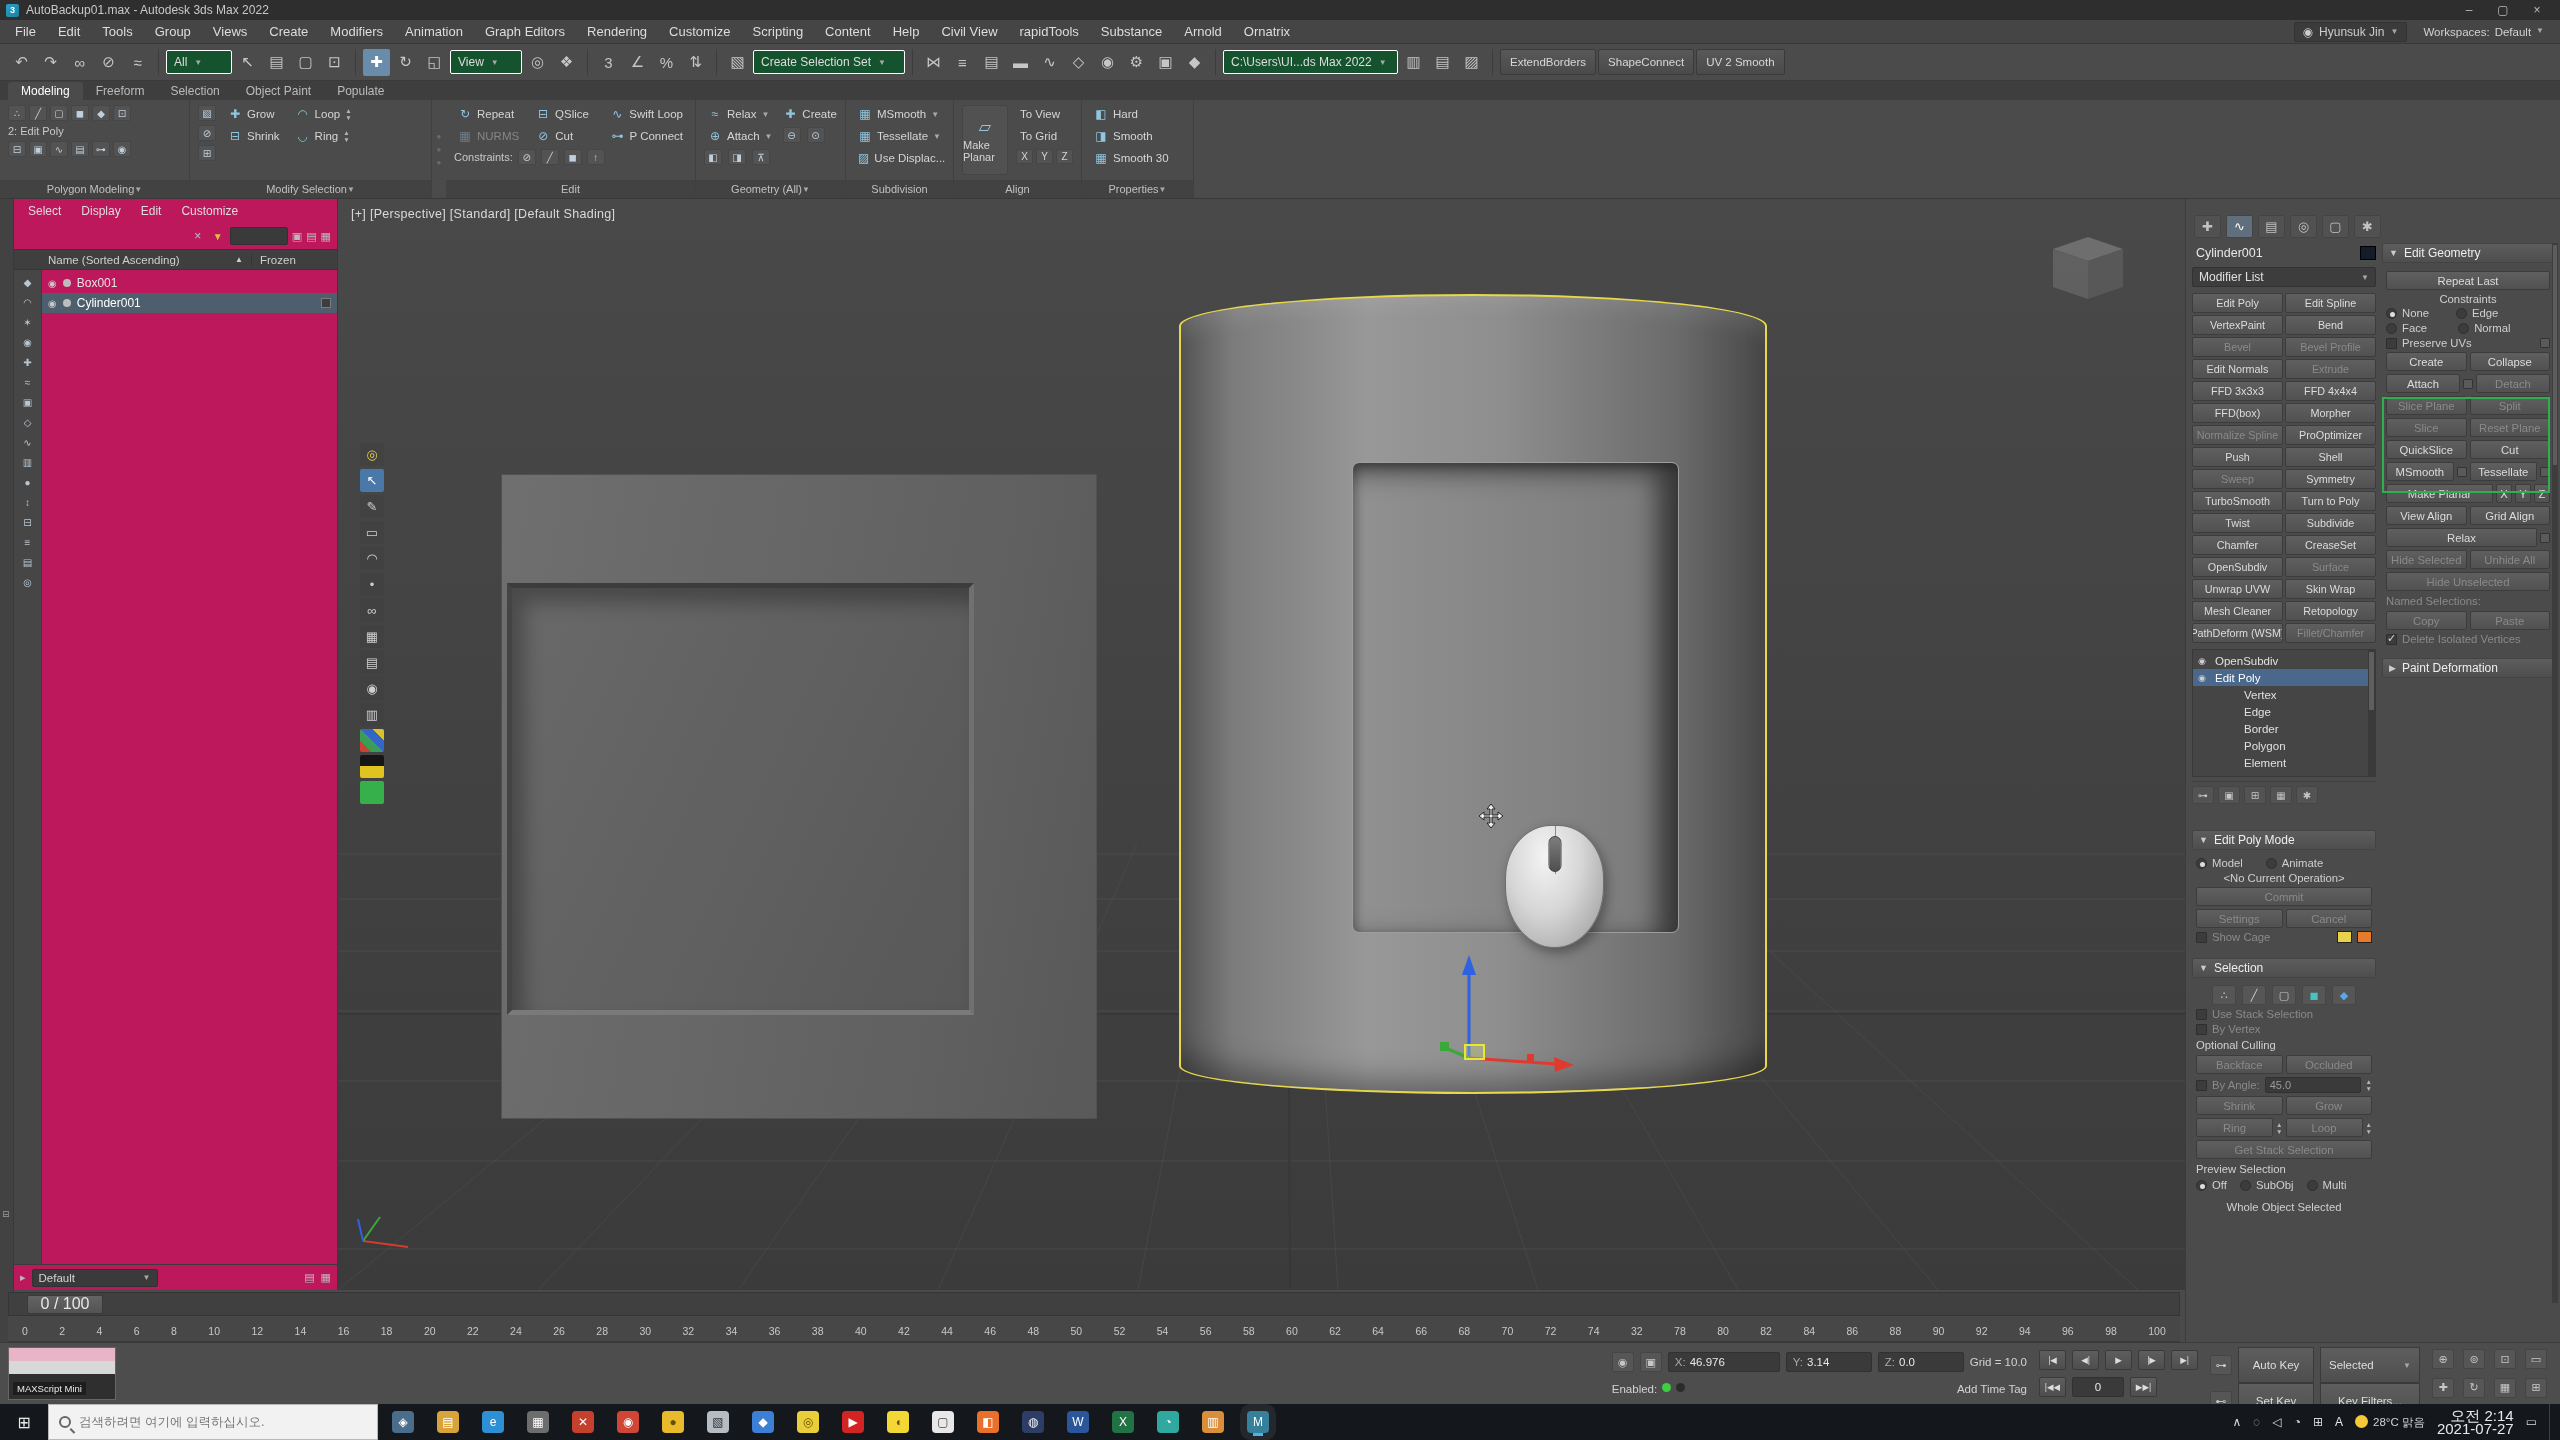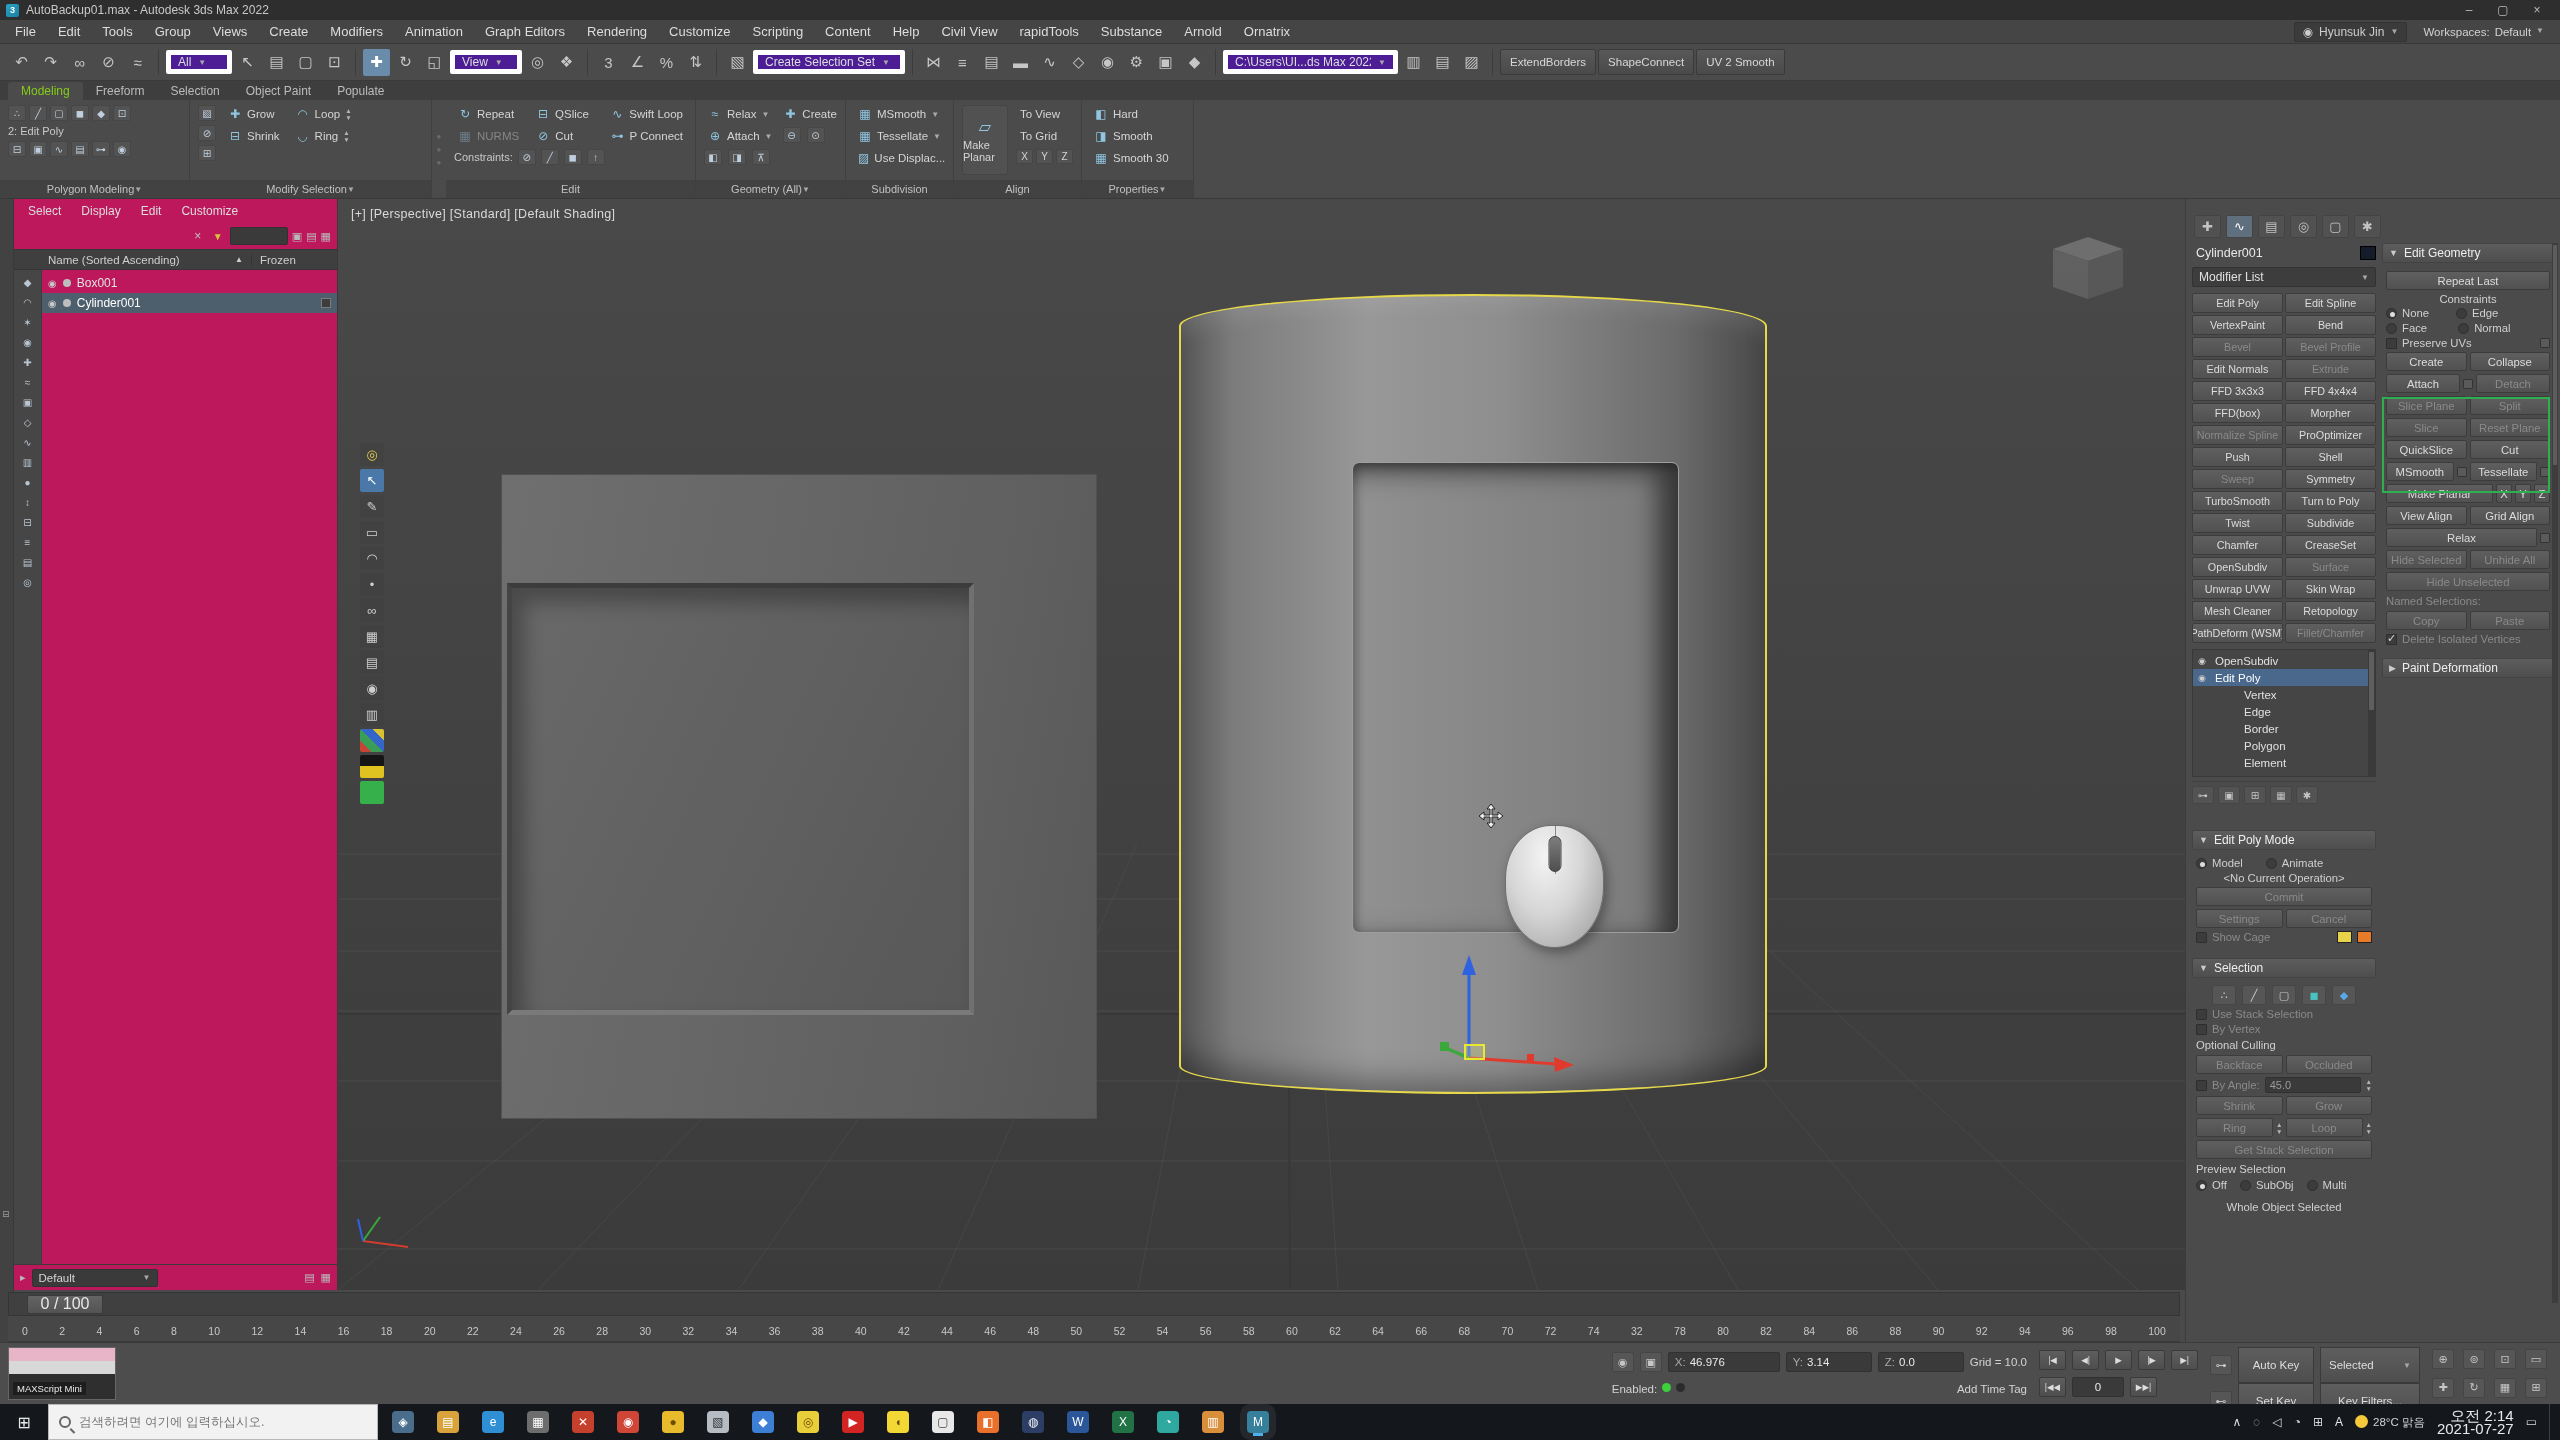--- a/index.html
+++ b/index.html
@@ -14,26 +14,26 @@
 #menubar{position:absolute;left:0;top:20px;width:2560px;height:24px;background:#454545;border-bottom:1px solid #393939;display:flex;align-items:center;font-size:13px;padding:0 4px}
 .menu-item{padding:0 11px;height:100%;display:flex;align-items:center;color:#ddd;white-space:nowrap}
 #menubar .mright{margin-left:auto;display:flex;align-items:center;gap:16px;padding-right:12px;font-size:12px;color:#ccc}
 .user-chip{display:flex;align-items:center;gap:6px;background:#3b3b3b;border:1px solid #333;border-radius:2px;padding:2px 8px}
 .car{font-size:8px;color:#a8a8a8}
 
 #toolbar{position:absolute;left:0;top:44px;width:2560px;height:37px;background:#4b4b4b;border-bottom:1px solid #3a3a3a;display:flex;align-items:center;gap:2px;padding:0 8px}
 .tb-ic{width:27px;height:27px;display:flex;align-items:center;justify-content:center;color:#c6c6c6;font-size:15px;border-radius:2px;flex:none}
 .tb-ic.active{background:#6a8cab;color:#fff}
 .tb-sep{width:1px;height:26px;background:#3c3c3c;margin:0 5px;flex:none}
-.tb-drop{height:24px;background:#4c1d95;border:5px solid #ffffff;border-radius:2px;display:flex;align-items:center;padding:0 7px;font-size:12px;color:#ddd;gap:7px;flex:none;white-space:nowrap}
+.tb-drop{height:24px;background:#14532d;border:1px solid #ffffff;border-radius:2px;display:flex;align-items:center;padding:0 7px;font-size:12px;color:#ddd;gap:7px;flex:none;white-space:nowrap}
 .tb-txtbtn{height:26px;background:linear-gradient(#585858,#4a4a4a);border:1px solid #3a3a3a;border-radius:2px;padding:0 9px;font-size:11.5px;color:#d8d8d8;display:flex;align-items:center;flex:none;white-space:nowrap}
 
 #ribtabs{position:absolute;left:0;top:81px;width:2560px;height:19px;background:#3e3e3e;display:flex;align-items:flex-end;padding-left:8px;font-size:12px}
 .rtab{padding:2px 13px;color:#bbb;white-space:nowrap}
-.rtab.active{background:#4b4b4b;color:#84cc16;border-radius:3px 3px 0 0}
+.rtab.active{background:#4b4b4b;color:#ffffff;border-radius:3px 3px 0 0}
 #ribbon{position:absolute;left:0;top:100px;width:2560px;height:99px;background:#4b4b4b;border-bottom:1px solid #383838;display:flex}
 .rgroup{display:flex;flex-direction:column;border-right:1px solid #404040;flex:none}
 .rg-body{flex:1;display:flex;padding:5px 8px;gap:8px}
 .rg-foot{height:18px;background:#424242;display:flex;align-items:center;justify-content:center;font-size:11px;color:#c0c0c0;}
 .rcol{display:flex;flex-direction:column;gap:4px}
 .rbtn{display:flex;align-items:center;gap:5px;height:18px;padding:0 4px;font-size:11.5px;color:#d5d5d5;border-radius:2px;white-space:nowrap}
 .rbtn .gi{color:#8fc6e0;font-size:12px;width:14px;text-align:center}
 .rbtn.dim{color:#868686}.rbtn.dim .gi{color:#6d7e88}
 .sic{width:18px;height:16px;display:inline-flex;align-items:center;justify-content:center;font-size:10px;color:#bfcfdd;background:#535353;border:1px solid #464646;border-radius:2px;flex:none}
 .rbig{width:64px;display:flex;flex-direction:column;align-items:center;justify-content:center;gap:3px;font-size:11px;color:#d5d5d5;background:#515151;border:1px solid #454545;border-radius:3px}

